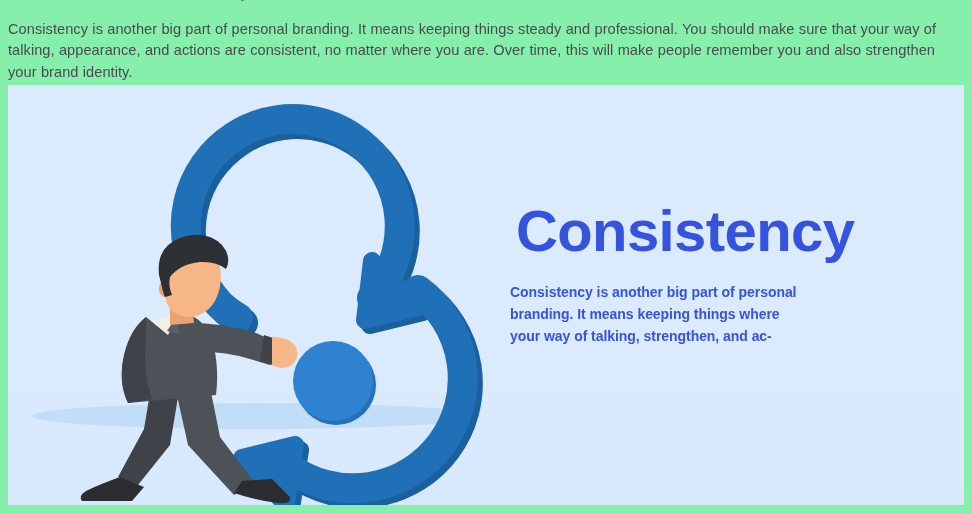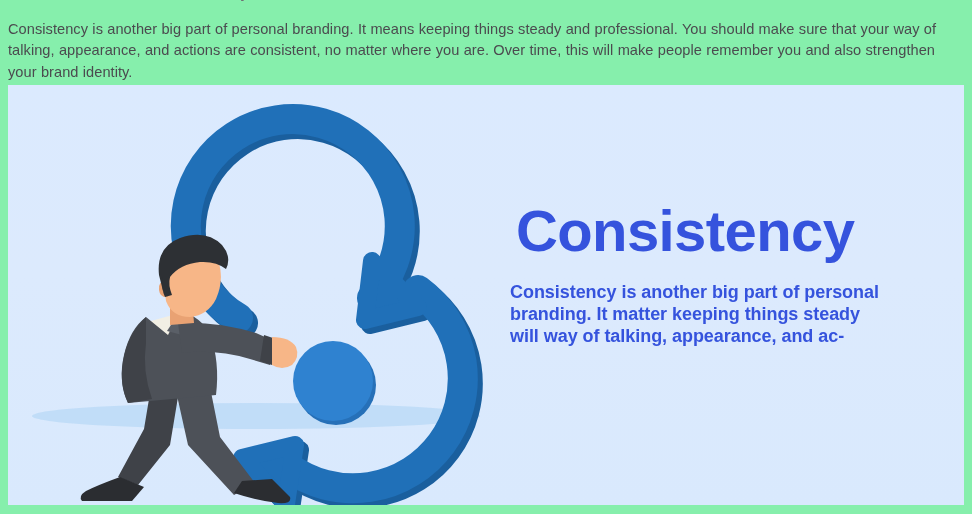--- a/index.html
+++ b/index.html
@@ -103,21 +103,21 @@
     color: #3553dd;
     font-size: 58px;
     font-weight: 700;
     letter-spacing: -.6px;
     line-height: 1.02;
     margin: 0 0 22px 14px;
     white-space: nowrap;
   }
   .blurb {
     color: #3553dd;
-    font-size: 18px;
+    font-size: 14px;
     font-weight: 700;
     line-height: 21.8px;
     letter-spacing: -.05px;
     margin: 0 0 0 8px;
     width: 418px;
   }
   .blurb .ln { display: block; white-space: pre; }
 </style>
 </head>
 <body>
@@ -223,20 +223,20 @@
             <path d="M 143 192 Q 141 204 145 212 L 152 210 Q 148 200 150 192 Z" fill="#2d3034"></path>
           </g>
 
         </svg>
       </div>
 
       <div class="text-col">
         <h1 class="title">Consistency</h1>
         <div class="blurb">
           <span class="ln">Consistency is another big part of personal</span>
-          <span class="ln">branding. It matter keeping things steady</span>
-          <span class="ln">will way of talking, appearance, and ac-</span>
+          <span class="ln">branding. It means keeping things where</span>
+          <span class="ln">your way of talking, strengthen, and ac-</span>
         </div>
       </div>
 
     </div>
   </div>
 </div>
 
 </body></html>

